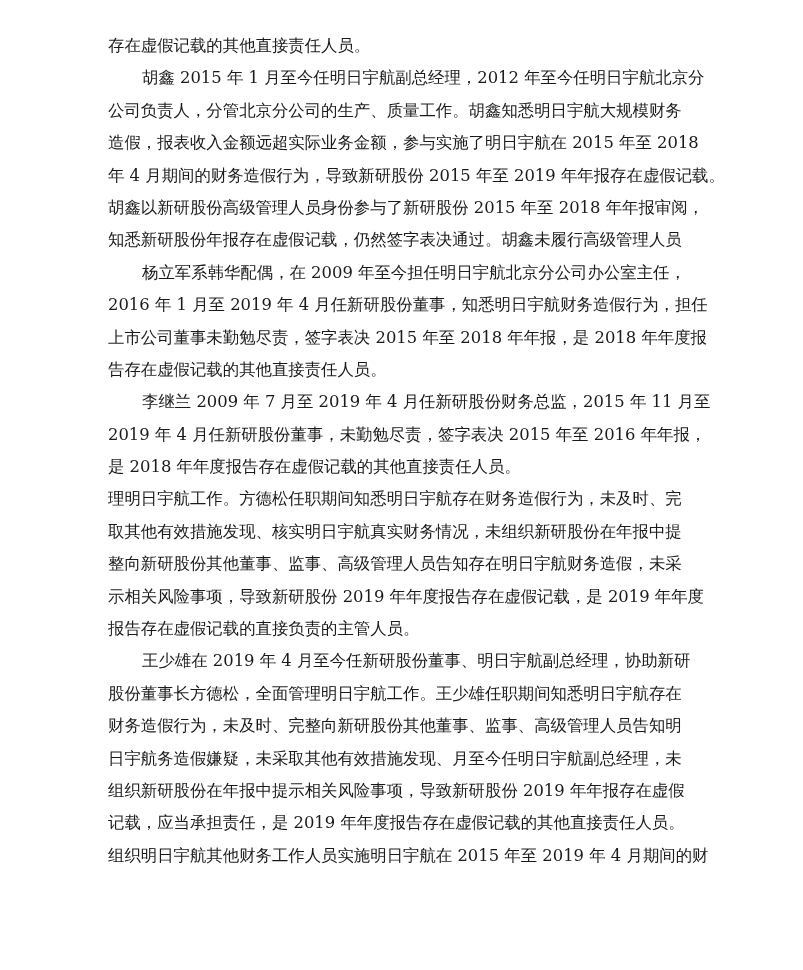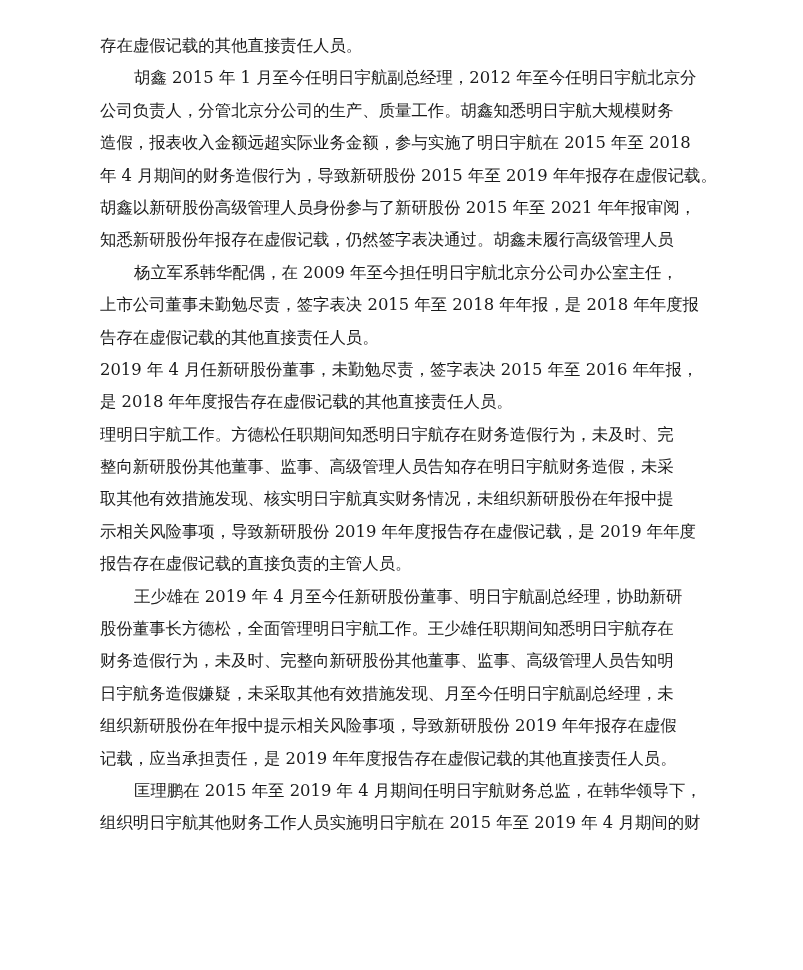--- a/index.html
+++ b/index.html
@@ -1,18 +1,18 @@
 <!DOCTYPE html>
 <html><head>
 <meta charset="utf-8">
 <style>
   html, body { margin: 0; padding: 0; background: #ffffff; }
   body { width: 803px; height: 970px; overflow: hidden; position: relative; }
   .page {
-    position: absolute; left: 100px; top: 30px; width: 571px;
+    position: absolute; left: 108px; top: 30px; width: 571px;
     font-family: "DejaVu Serif", "Liberation Serif", serif;
     color: #1a1a1a; font-size: 16.4px;
   }
   .line {
     height: 32.4px; line-height: 32.4px; white-space: nowrap;
     text-align: justify; text-align-last: justify; display: block;
     overflow: visible;
   }
   .line.last { text-align-last: left; }
   .line.indent { padding-left: 34px; }
@@ -22,44 +22,45 @@
 
 <div class="page" id="page">
     <div>
       <div class="line last">存在虚假记载的其他直接责任人员。</div>
     </div>
     <div>
       <div class="line indent">胡鑫 2015 年 1 月至今任明日宇航副总经理，2012 年至今任明日宇航北京分</div>
       <div class="line">公司负责人，分管北京分公司的生产、质量工作。胡鑫知悉明日宇航大规模财务</div>
       <div class="line">造假，报表收入金额远超实际业务金额，参与实施了明日宇航在 2015 年至 2018</div>
       <div class="line">年 4 月期间的财务造假行为，导致新研股份 2015 年至 2019 年年报存在虚假记载。</div>
-      <div class="line">胡鑫以新研股份高级管理人员身份参与了新研股份 2015 年至 2021 年年报审阅，</div>
+      <div class="line">胡鑫以新研股份高级管理人员身份参与了新研股份 2015 年至 2018 年年报审阅，</div>
       <div class="line">知悉新研股份年报存在虚假记载，仍然签字表决通过。胡鑫未履行高级管理人员</div>
     </div>
     <div>
       <div class="line indent">杨立军系韩华配偶，在 2009 年至今担任明日宇航北京分公司办公室主任，</div>
+      <div class="line">2016 年 1 月至 2019 年 4 月任新研股份董事，知悉明日宇航财务造假行为，担任</div>
       <div class="line">上市公司董事未勤勉尽责，签字表决 2015 年至 2018 年年报，是 2018 年年度报</div>
       <div class="line last">告存在虚假记载的其他直接责任人员。</div>
     </div>
     <div>
+      <div class="line indent">李继兰 2009 年 7 月至 2019 年 4 月任新研股份财务总监，2015 年 11 月至</div>
       <div class="line">2019 年 4 月任新研股份董事，未勤勉尽责，签字表决 2015 年至 2016 年年报，</div>
       <div class="line last">是 2018 年年度报告存在虚假记载的其他直接责任人员。</div>
     </div>
     <div>
       <div class="line">理明日宇航工作。方德松任职期间知悉明日宇航存在财务造假行为，未及时、完</div>
+      <div class="line">取其他有效措施发现、核实明日宇航真实财务情况，未组织新研股份在年报中提</div>
       <div class="line">整向新研股份其他董事、监事、高级管理人员告知存在明日宇航财务造假，未采</div>
-      <div class="line">取其他有效措施发现、核实明日宇航真实财务情况，未组织新研股份在年报中提</div>
       <div class="line">示相关风险事项，导致新研股份 2019 年年度报告存在虚假记载，是 2019 年年度</div>
       <div class="line last">报告存在虚假记载的直接负责的主管人员。</div>
     </div>
     <div>
       <div class="line indent">王少雄在 2019 年 4 月至今任新研股份董事、明日宇航副总经理，协助新研</div>
       <div class="line">股份董事长方德松，全面管理明日宇航工作。王少雄任职期间知悉明日宇航存在</div>
       <div class="line">财务造假行为，未及时、完整向新研股份其他董事、监事、高级管理人员告知明</div>
       <div class="line">日宇航务造假嫌疑，未采取其他有效措施发现、月至今任明日宇航副总经理，未</div>
       <div class="line">组织新研股份在年报中提示相关风险事项，导致新研股份 2019 年年报存在虚假</div>
       <div class="line last">记载，应当承担责任，是 2019 年年度报告存在虚假记载的其他直接责任人员。</div>
     </div>
     <div>
-      <div class="line indent">匡理鹏在 2015 年至 2019 年 4 月期间任明日宇航财务总监，在韩华领导下，</div>
       <div class="line">组织明日宇航其他财务工作人员实施明日宇航在 2015 年至 2019 年 4 月期间的财</div>
     </div>
   </div>
 
 </body></html>

